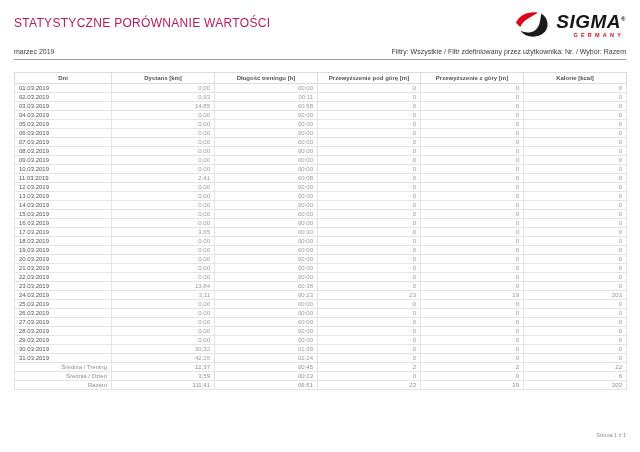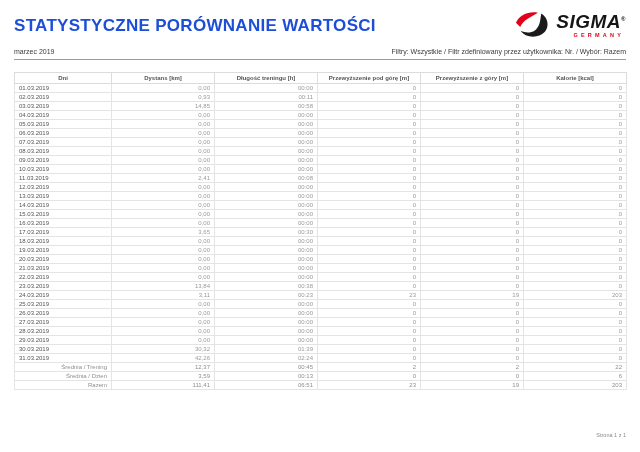--- a/index.html
+++ b/index.html
@@ -2,21 +2,21 @@
 <html><head>
 <meta charset="utf-8">
 <style>
   * { margin:0; padding:0; box-sizing:border-box; }
   html,body { width:640px; height:452px; background:#fff; overflow:hidden;
               font-family:"Liberation Sans", sans-serif; color:#222; }
   .page { position:relative; width:640px; height:452px; padding:8px 14px; }
 
   
   .top { display:flex; justify-content:space-between; align-items:flex-start; }
-  .title { font-size:17px; font-weight:700; letter-spacing:.3px; color:#1d4ed8; margin-top:8px; }
+  .title { font-size:12px; font-weight:400; letter-spacing:.3px; color:#be185d; margin-top:8px; }
   .logo { display:flex; align-items:center; gap:5px; margin-top:2px; }
   .logo svg { display:block; }
   .wordmark { display:flex; flex-direction:column; align-items:flex-end; }
   .brand { font-size:19px; font-weight:800; font-style:italic; letter-spacing:.5px; color:#161616; line-height:18px; }
   .reg { font-size:6px; vertical-align:super; font-style:normal; }
   .country { font-size:5.5px; font-weight:700; letter-spacing:3.2px; color:#e2001a; margin-top:1px; padding-right:2px; }
 
   
   .subbar { display:flex; justify-content:space-between; align-items:flex-end;
             margin-top:10px; padding-bottom:4px; border-bottom:1px solid #9c9c9c;

